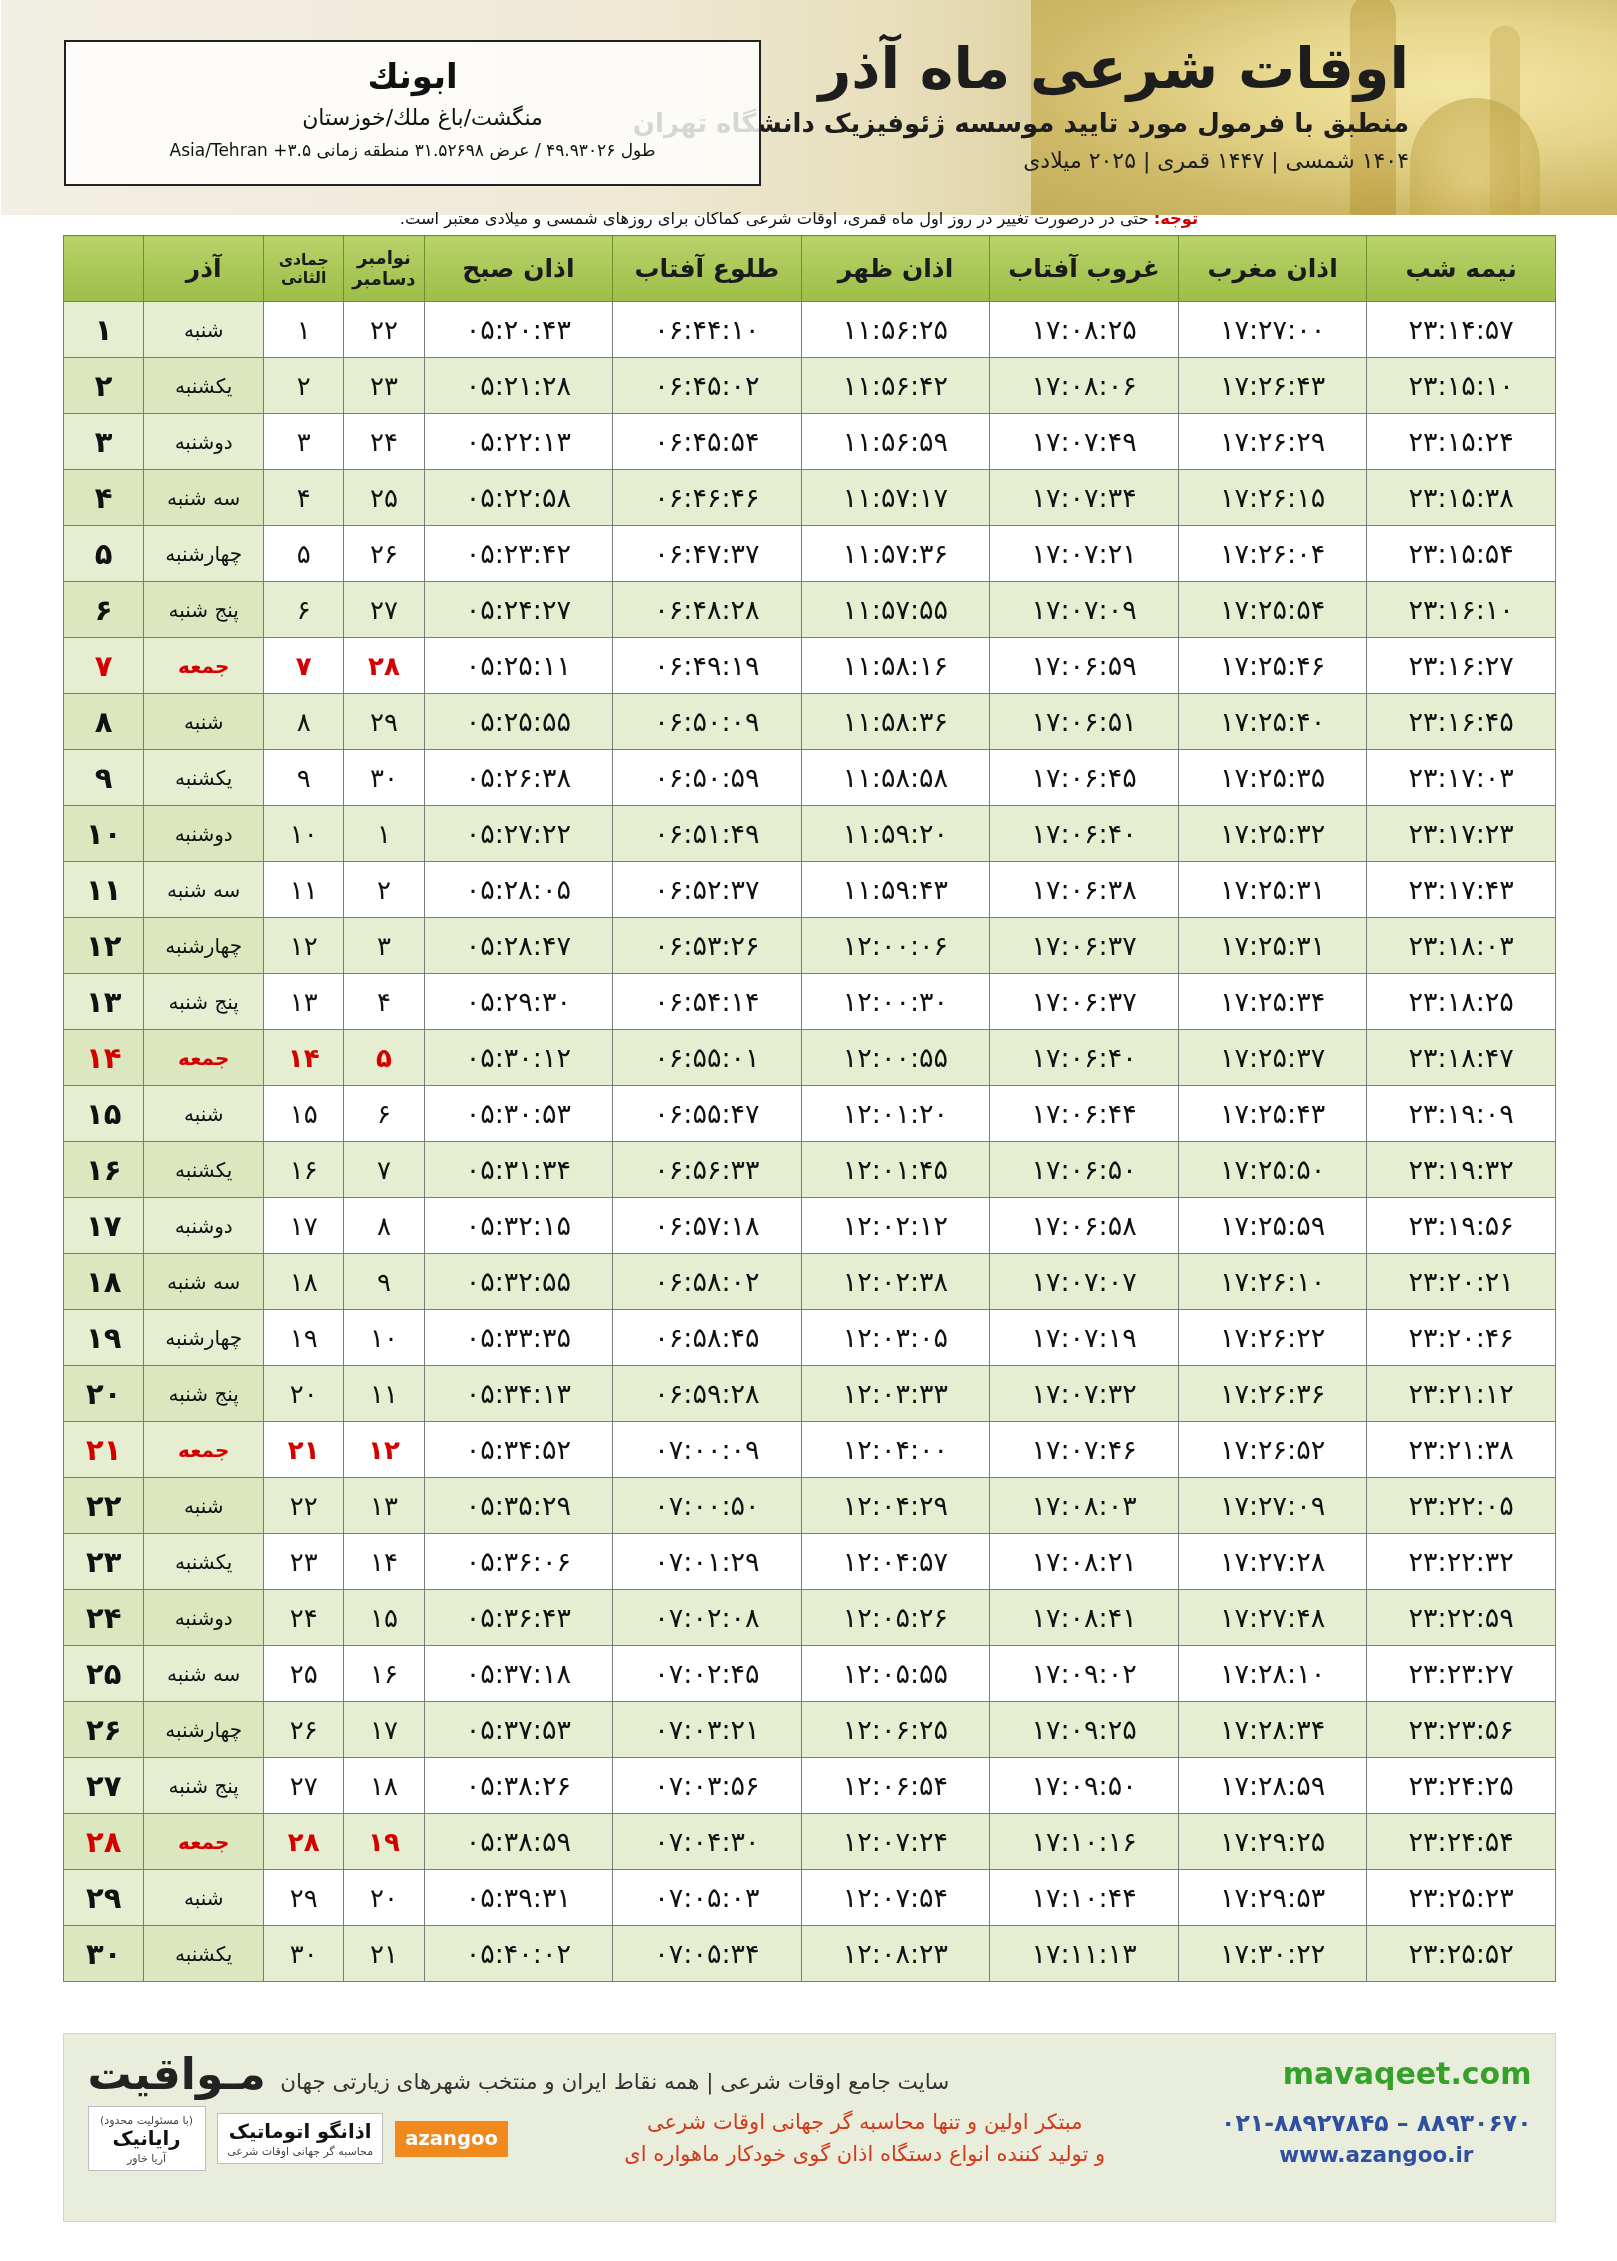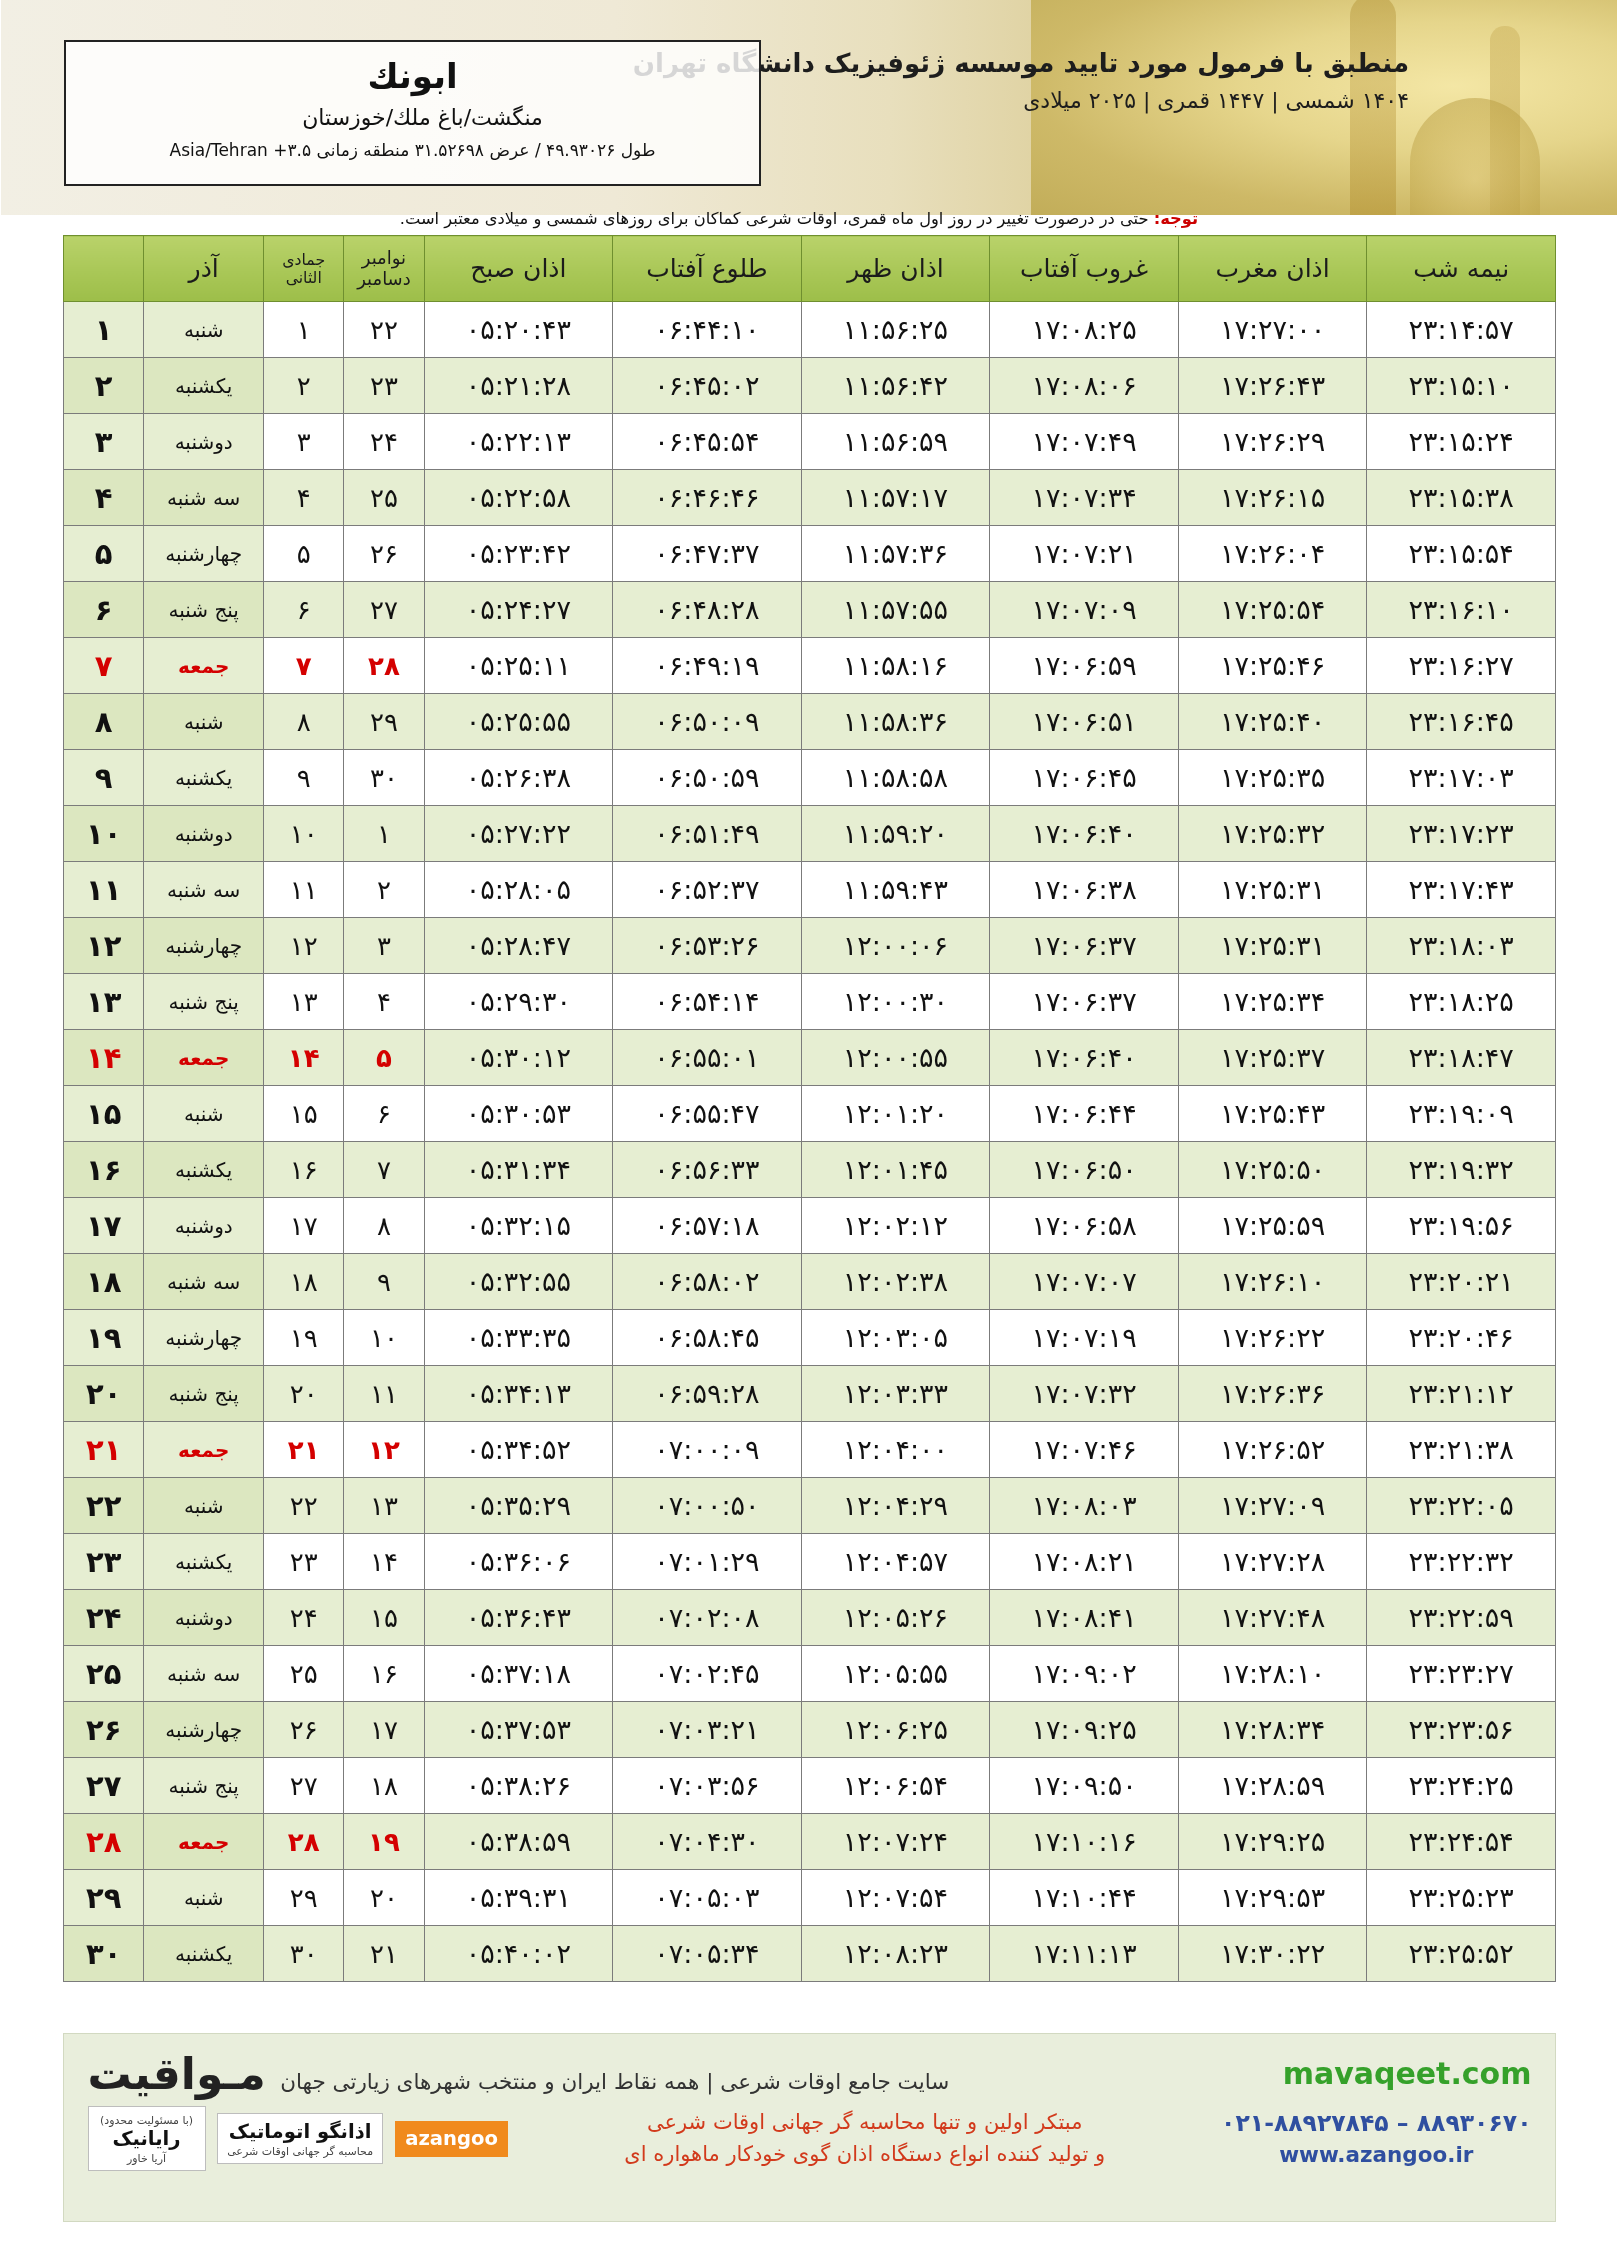--- a/index.html
+++ b/index.html
@@ -61,21 +61,21 @@
     position:absolute;left:63px;top:235px;width:1493px;
   }
   table{border-collapse:collapse;width:1493px;table-layout:fixed;}
   th,td{
     border:1.3px solid #7b7b7b;
     text-align:center;
     font-family:"DejaVu Sans","Liberation Sans",sans-serif;
   }
   thead th{
     background:linear-gradient(180deg,#b9d26a 0%,#a9c757 55%,#9dbe49 100%);
-    color:#1b1b1b;font-size:25px;font-weight:normal;height:63px;
+    color:#1b1b1b;font-size:25px;font-weight:bold;height:63px;
     border-color:#6f8f2f;
   }
   tbody td{height:53px;font-size:27px;color:#111;background:#ffffff;}
   tbody tr.alt td{background:#e6eed2;}
   td.c-time{font-size:27px;letter-spacing:0.7px;}
   td.c-greg, td.c-hijri{font-size:26px;}
   td.c-day{font-size:20px;}
   td.c-num{font-size:29px;font-weight:bold;}
   td.c-num, td.c-day{background:#e6eed2;}
   tbody tr.alt td.c-num, tbody tr.alt td.c-day{background:#dce7c0;}
@@ -125,20 +125,21 @@
 </head>
 <body>
 
 <div class="header">
   <div class="header-glow"></div>
   <div class="minaret"></div>
   <div class="minaret2"></div>
   <div class="dome"></div>
 
   <div class="header-title">
+    <div class="title-main">اوقات شرعی ماه آذر</div>
     <div class="title-sub">منطبق با فرمول مورد تایید موسسه ژئوفیزیک دانشگاه تهران</div>
     <div class="title-years">۱۴۰۴ شمسی | ۱۴۴۷ قمری | ۲۰۲۵ میلادی</div>
   </div>
 
   <div class="header-left-box">
     <div class="loc-name">ابونك</div>
     <div class="loc-sub">منگشت/باغ ملك/خوزستان</div>
     <div class="loc-coords">طول ۴۹.۹۳۰۲۶ / عرض ۳۱.۵۲۶۹۸ منطقه زمانی ۳.۵+ Asia/Tehran</div>
   </div>
 </div>

